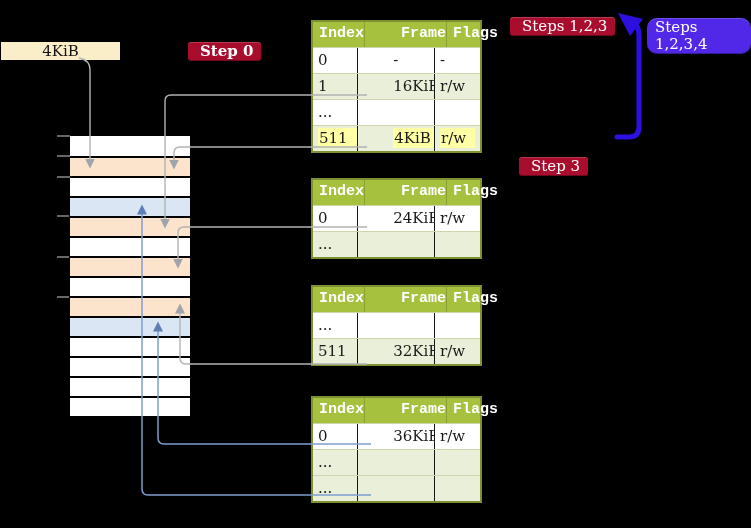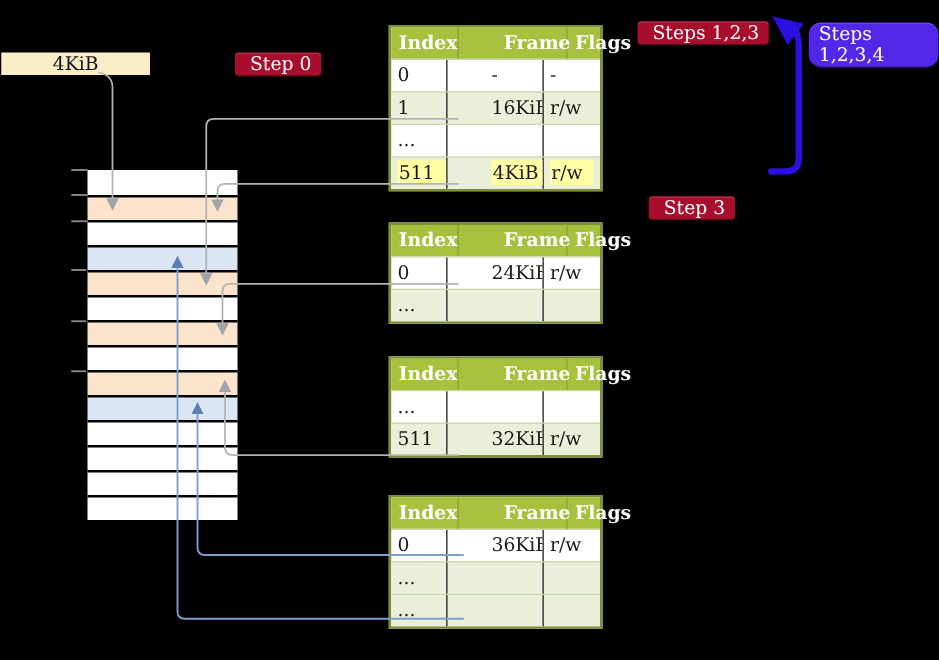--- a/index.html
+++ b/index.html
@@ -7,32 +7,32 @@
   #canvas{position:relative;width:751px;height:528px;background:#000;overflow:hidden;
           font-family:"DejaVu Serif", serif;}
   
   .frame-label{position:absolute;left:1px;top:42px;width:119px;height:18px;
                background:#faeec9;color:#111;font-size:15px;line-height:18px;text-align:center;}
   
   .badge{position:absolute;font-size:15px;line-height:17px;padding:1px 8px;color:#fff;
          border-radius:3px;box-shadow:inset 0 1px 0 rgba(255,255,255,.18), inset 0 -1px 0 rgba(0,0,0,.35);}
   .badge-red{background:#a80d2e;padding-left:12px;}
   .badge-blue{background:#5228e8;}
-  #badge-step0{left:188px;top:42px;}
+  #badge-step0{left:188px;top:42px;font-weight:bold;}
   #badge-steps123{left:510px;top:17px;}
   #badge-steps1234{left:647px;top:18px;border-radius:10px;}
   #badge-step4{left:519px;top:157px;}
   
   #memory-column{position:absolute;left:70px;top:136px;width:120px;height:280px;}
   .mem-row{height:20px;box-sizing:border-box;}
   .mem-row.sep{border-top:2px solid #000;}
   
   .ptable{position:absolute;width:171px;box-sizing:border-box;border:2px solid #7e9034;
           background:#fff;font-size:15px;color:#1a1a1a;}
-  .thead{display:flex;background:#a5c13d;height:25px;}
+  .thead{display:flex;background:#a5c13d;height:25px;font-family:Liberation Mono, monospace;}
   .th{box-sizing:border-box;height:25px;line-height:24px;padding-left:6px;color:#fff;
       font-weight:bold;border-right:1px solid #8aa032;}
   .th:last-child{border-right:none;}
   .trow{display:flex;height:26px;box-sizing:border-box;border-top:1px solid #ccd5ab;}
   .td{box-sizing:border-box;height:100%;line-height:24px;padding-left:5px;
       border-right:1px solid #161616;white-space:nowrap;overflow:hidden;}
   .td:last-child{border-right:none;}
   .c0{width:55px;} .c1{width:57px;margin-left:30px;} .c2{width:55px;}
   .alt{background:#e9efd9;}
   .hl{background:#ffffa6;padding:1px 9px 1px 1px;}

